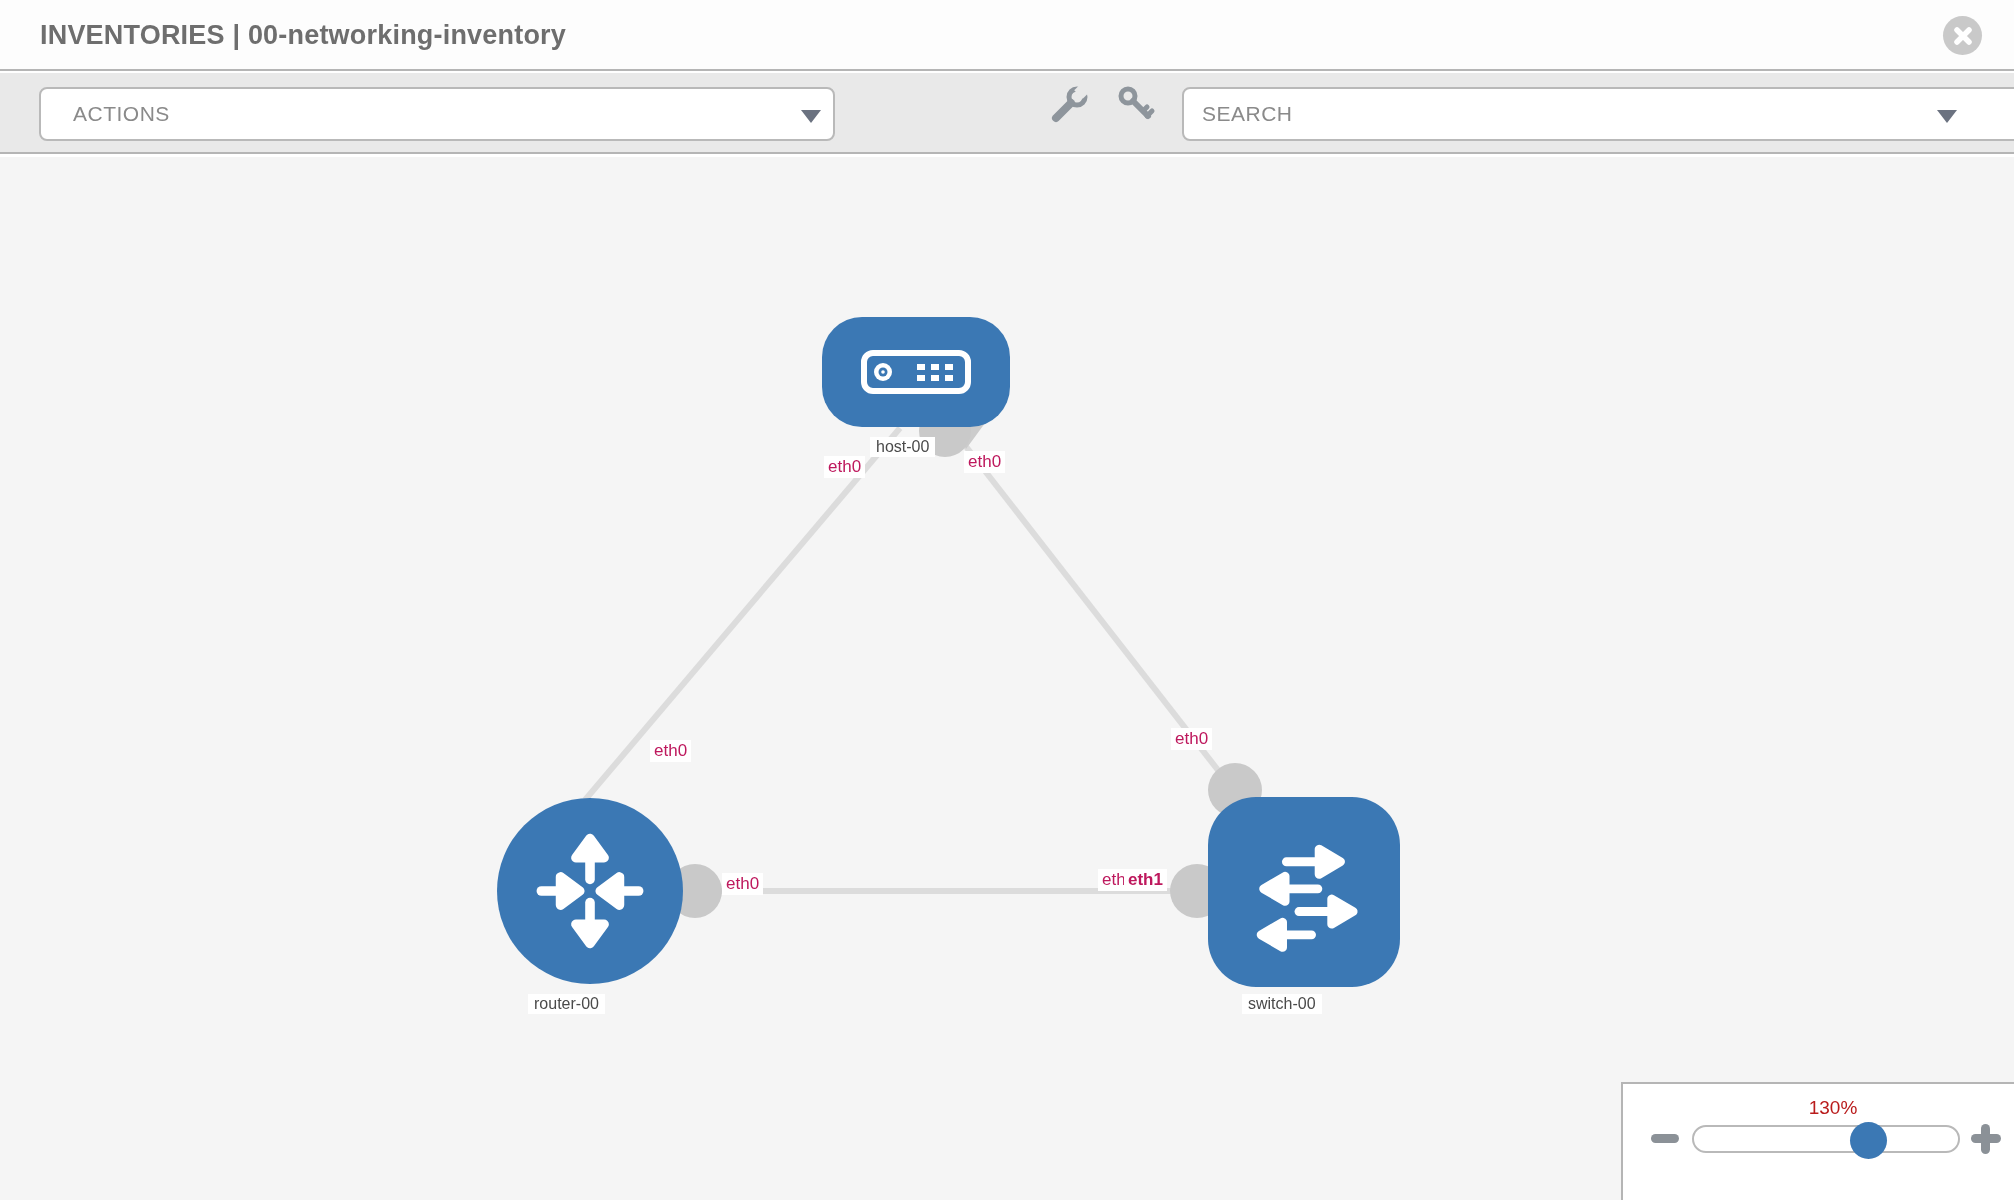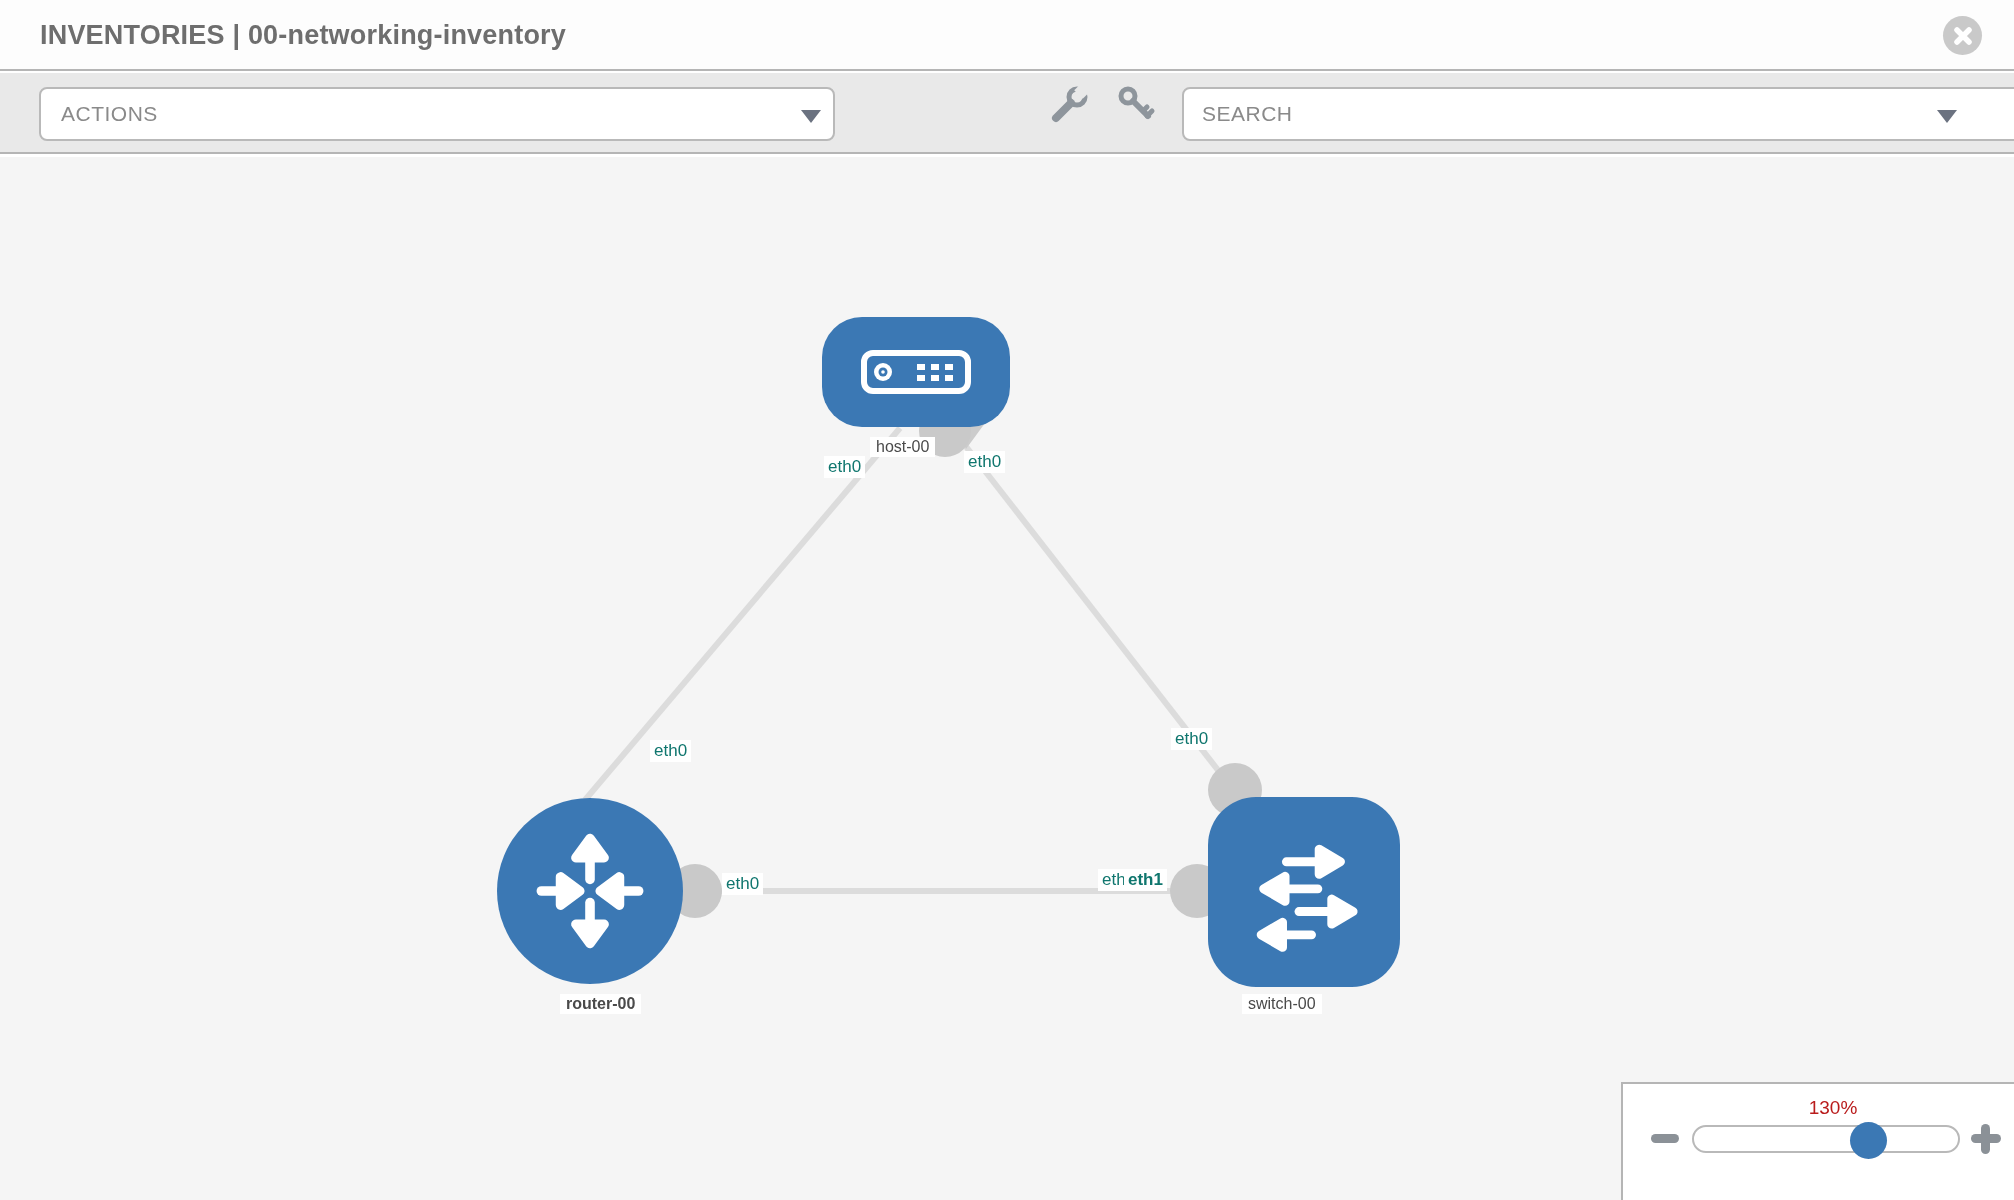--- a/index.html
+++ b/index.html
@@ -30,21 +30,21 @@
 
   
   .canvas { position:absolute; left:0; top:157px; width:2014px; height:1043px;
     background:#f5f5f5; }
   .links-svg { position:absolute; left:0; top:0; width:2014px; height:1043px; }
 
   .node { position:absolute; background:#3b78b4; display:flex;
     align-items:center; justify-content:center; cursor:pointer; }
   .node-label { position:absolute; background:#fff; color:#4a4a4a;
     font-size:16px; padding:1px 6px; white-space:nowrap; }
-  .port-chip { position:absolute; background:#fff; color:#0f766e;
+  .port-chip { position:absolute; background:#fff; color:#be185d;
     font-size:17px; padding:1px 4px; white-space:nowrap; }
 
   
   .zoom-panel { position:absolute; left:1621px; top:925px; width:420px; height:140px;
     background:#fff; border:2px solid #b5b5b5; }
   .zoom-value { position:absolute; left:160px; top:13px; width:100px;
     text-align:center; font-size:19px; color:#b91c1c; }
   .zoom-minus { position:absolute; left:28px; top:50px; width:28px; height:9px;
     background:#8b9197; border-radius:5px; cursor:pointer; }
   .zoom-plus { position:absolute; left:348px; top:40px; width:30px; height:30px;
@@ -68,21 +68,21 @@
     <div class="close-btn">
       <svg width="22" height="22" viewBox="0 0 22 22">
         <path d="M5 5 L17 17 M17 5 L5 17" stroke="#fff" stroke-width="5.5" stroke-linecap="round" fill="none"></path>
       </svg>
     </div>
   </div>
 
   <div class="toolbar">
 
     <div class="select-box" style="left:39px; width:796px;">
-      <span class="lbl" style="margin-left:20px;">ACTIONS</span>
+      <span class="lbl" style="margin-left:32px;">ACTIONS</span>
       <span class="caret" style="left:760px;"></span>
     </div>
 
     <div class="tool-icon" style="left:1050px;">
       <svg width="40" height="40" viewBox="0 0 40 40">
         <circle cx="27" cy="12" r="8" fill="none" stroke="#8e959c" stroke-width="5"></circle>
         <rect x="26" y="1" width="12" height="10" fill="#e9e9e9" transform="rotate(45 32 6)"></rect>
         <path d="M6 33 L21 18" stroke="#8e959c" stroke-width="8" stroke-linecap="round"></path>
       </svg>
     </div>
@@ -151,21 +151,21 @@
             <polygon points="100,18 78,48 122,48"></polygon>
           <path d="M100 118 L100 156"></path>
             <polygon points="100,182 78,152 122,152"></polygon>
           <path d="M24 100 L56 100"></path>
             <polygon points="84,100 54,78 54,122"></polygon>
           <path d="M176 100 L144 100"></path>
             <polygon points="116,100 146,78 146,122"></polygon>
         </g>
       </svg>
     </div>
-    <div class="node-label" style="left:560px; top:837px;font-weight:bold;">router-00</div>
+    <div class="node-label" style="left:528px; top:837px;">router-00</div>
 
     <div class="node" style="left:1208px; top:640px; width:192px; height:190px; border-radius:48px;">
       <svg width="126" height="126" viewBox="0 0 200 200">
         <g stroke="#fff" stroke-width="14" fill="#fff" stroke-linecap="round" stroke-linejoin="round">
           <path d="M72 52 L128 52"></path>
             <polygon points="158,52 124,32 124,72"></polygon>
           <path d="M122 95 L66 95"></path>
             <polygon points="36,95 70,75 70,115"></polygon>
           <path d="M92 131 L148 131"></path>
             <polygon points="178,131 144,111 144,151"></polygon>

